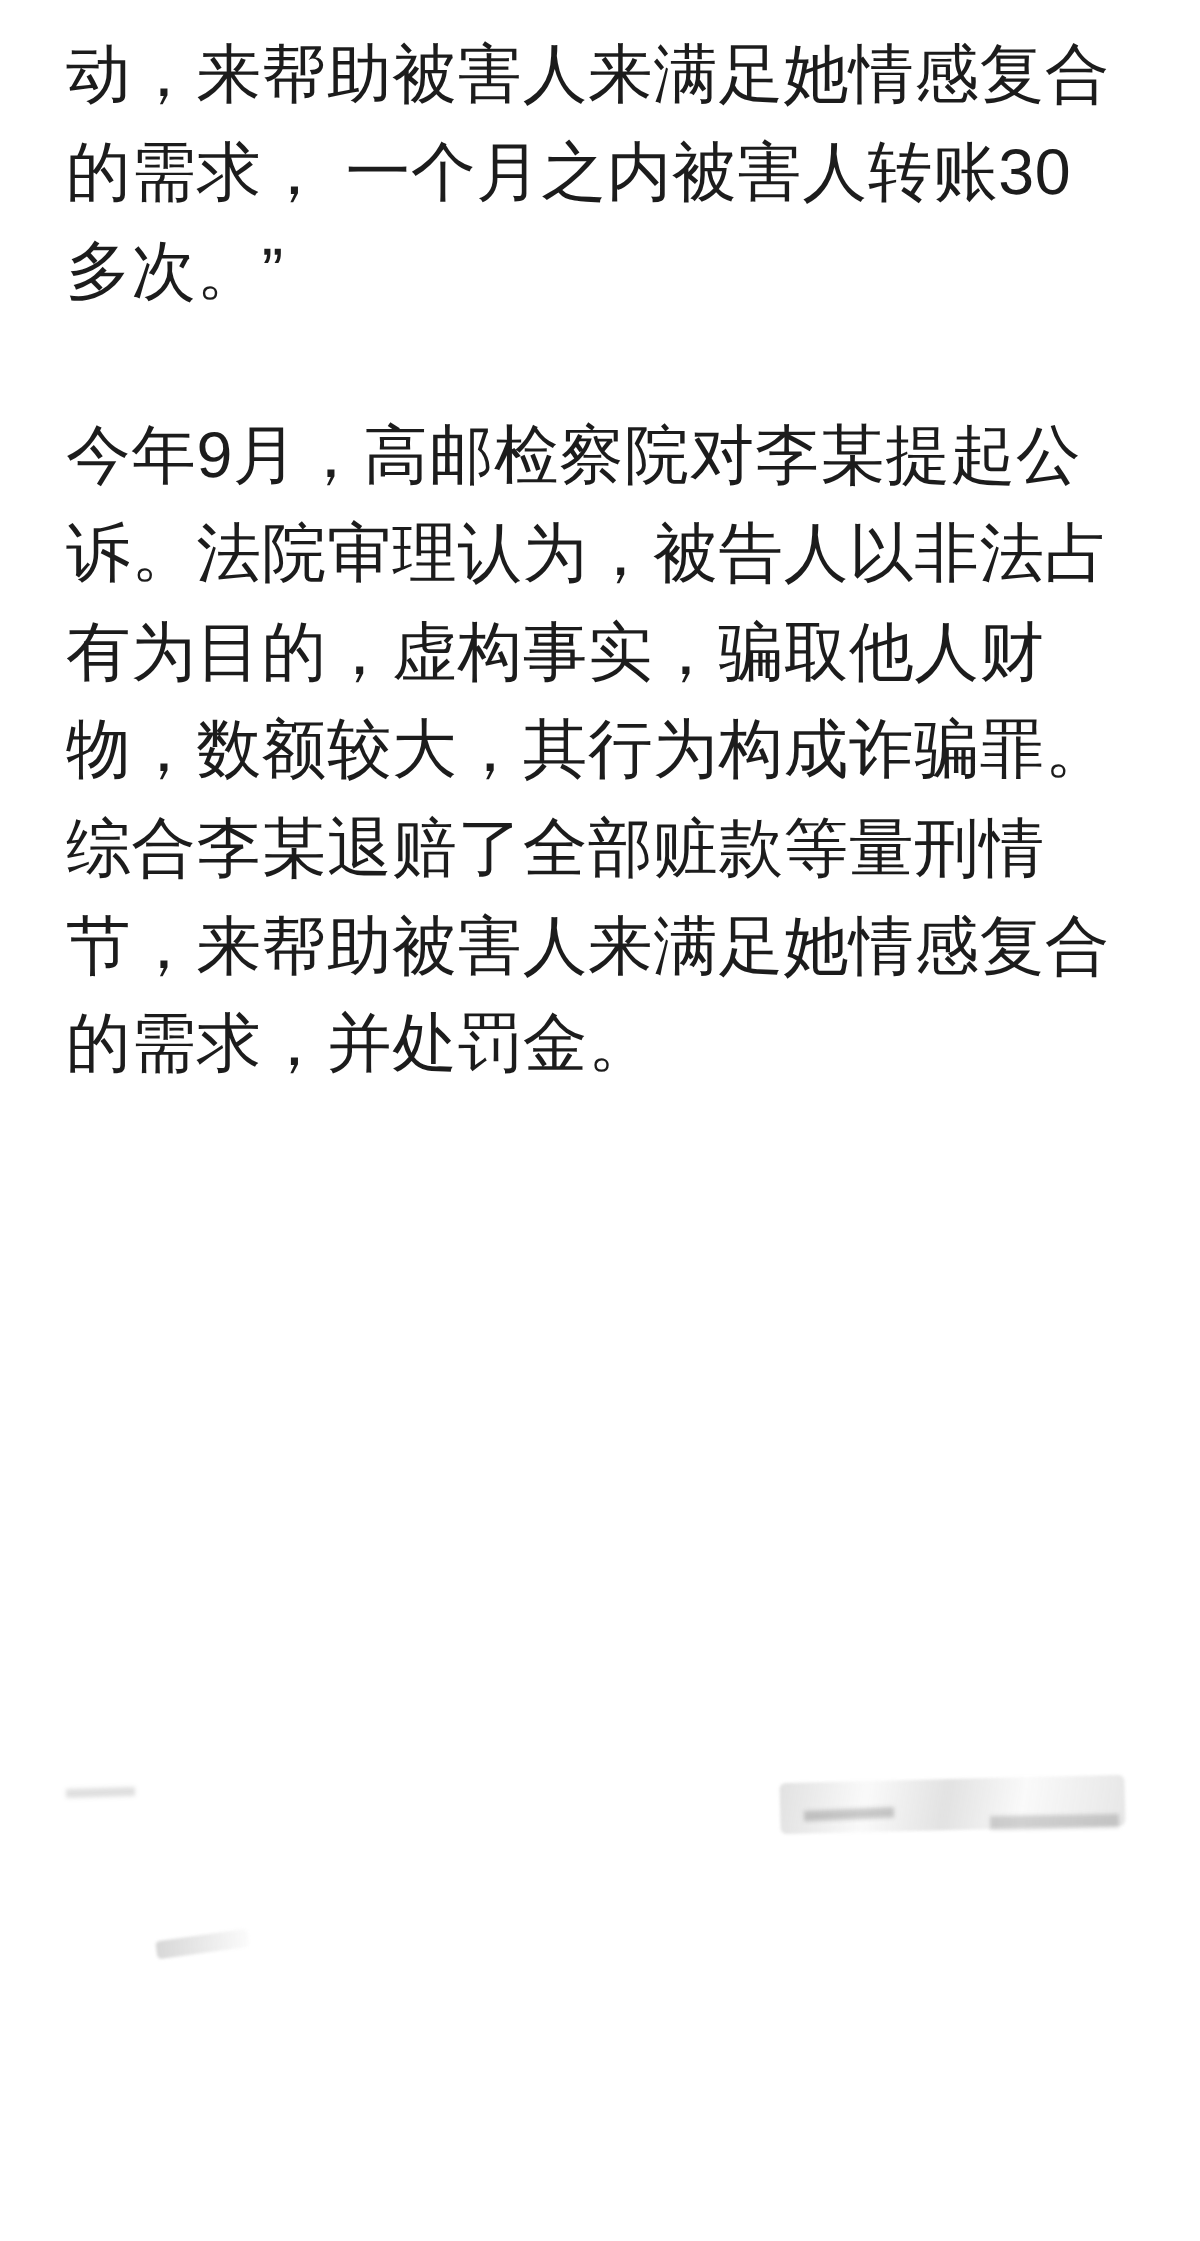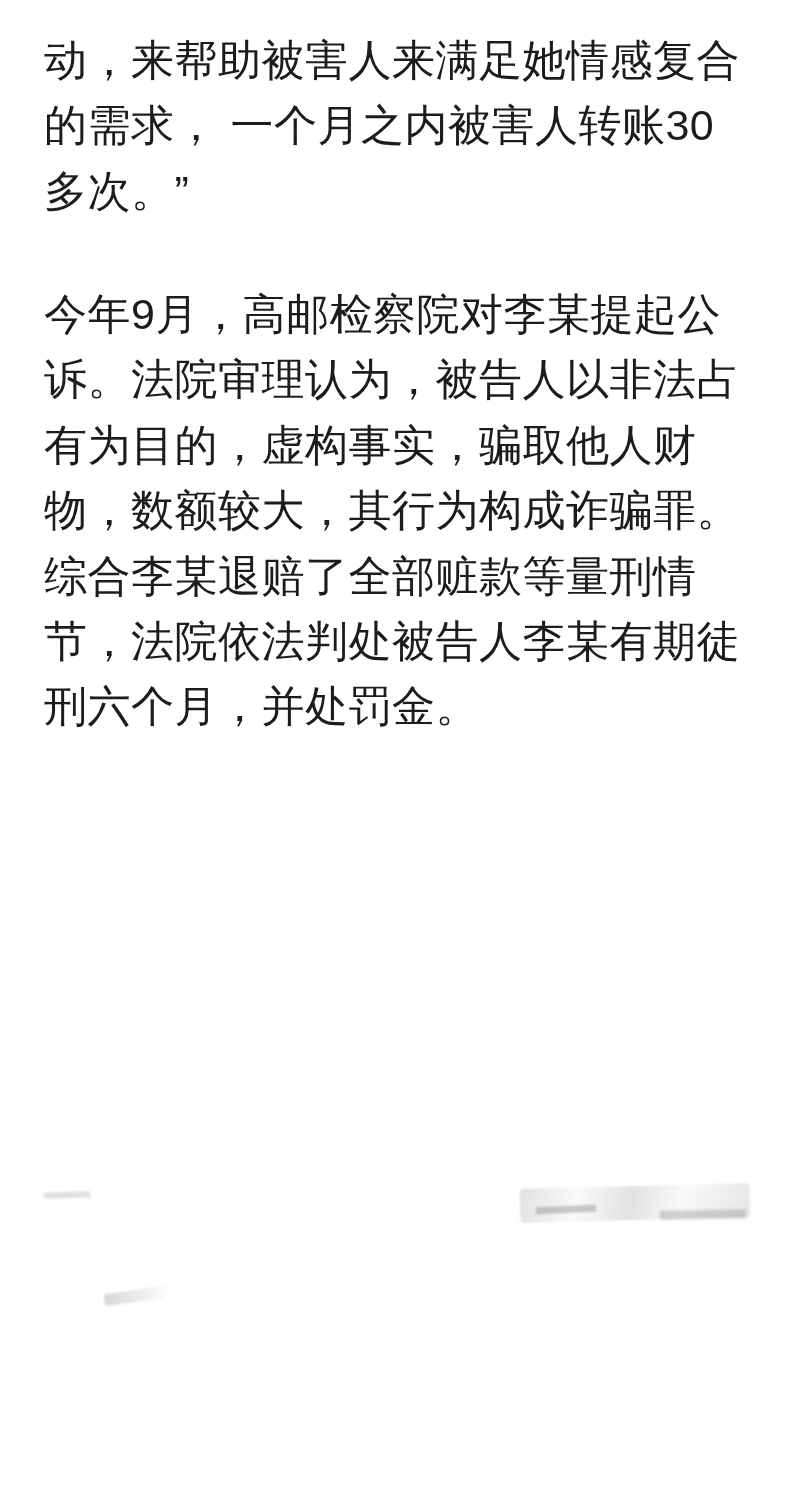--- a/index.html
+++ b/index.html
@@ -20,21 +20,21 @@
     height: 1494px;
     box-sizing: border-box;
     padding: 18px 48px 0 44px;
     position: relative;
   }
   .para {
     font-size: 43px;
     line-height: 1.52;
     letter-spacing: 0.5px;
     color: #1c1c1c;
-    margin: 10px 0 58px 0;
+    margin: 0 0 58px 0;
     text-align: left;
     word-break: break-all;
     font-weight: 400;
   }
   .para:last-of-type {
     margin-bottom: 0;
   }
   
   .smudge {
     position: absolute;
@@ -88,21 +88,21 @@
     border-radius: 3px;
   }
 </style>
 </head>
 <body>
 
 <div class="page">
 
   <p class="para">动，来帮助被害人来满足她情感复合的需求， 一个月之内被害人转账30多次。”</p>
 
-  <p class="para">今年9月，高邮检察院对李某提起公诉。法院审理认为，被告人以非法占有为目的，虚构事实，骗取他人财物，数额较大，其行为构成诈骗罪。综合李某退赔了全部赃款等量刑情节，法院依法判处被告人李某有期徒刑六个月，并处罚金。</p>
+  <p class="para">今年9月，高邮检察院对李某提起公诉。法院审理认为，被告人以非法占有为目的，虚构事实，骗取他人财物，数额较大，其行为构成诈骗罪。综合李某退赔了全部赃款等量刑情节，来帮助被害人来满足她情感复合的需求，并处罚金。</p>
 
   <div class="smudge smudge-1"></div>
   <div class="smudge smudge-2"></div>
   <div class="smudge smudge-3"></div>
   <div class="smudge smudge-4"></div>
   <div class="smudge smudge-5"></div>
 
 </div>
 
 </body></html>

